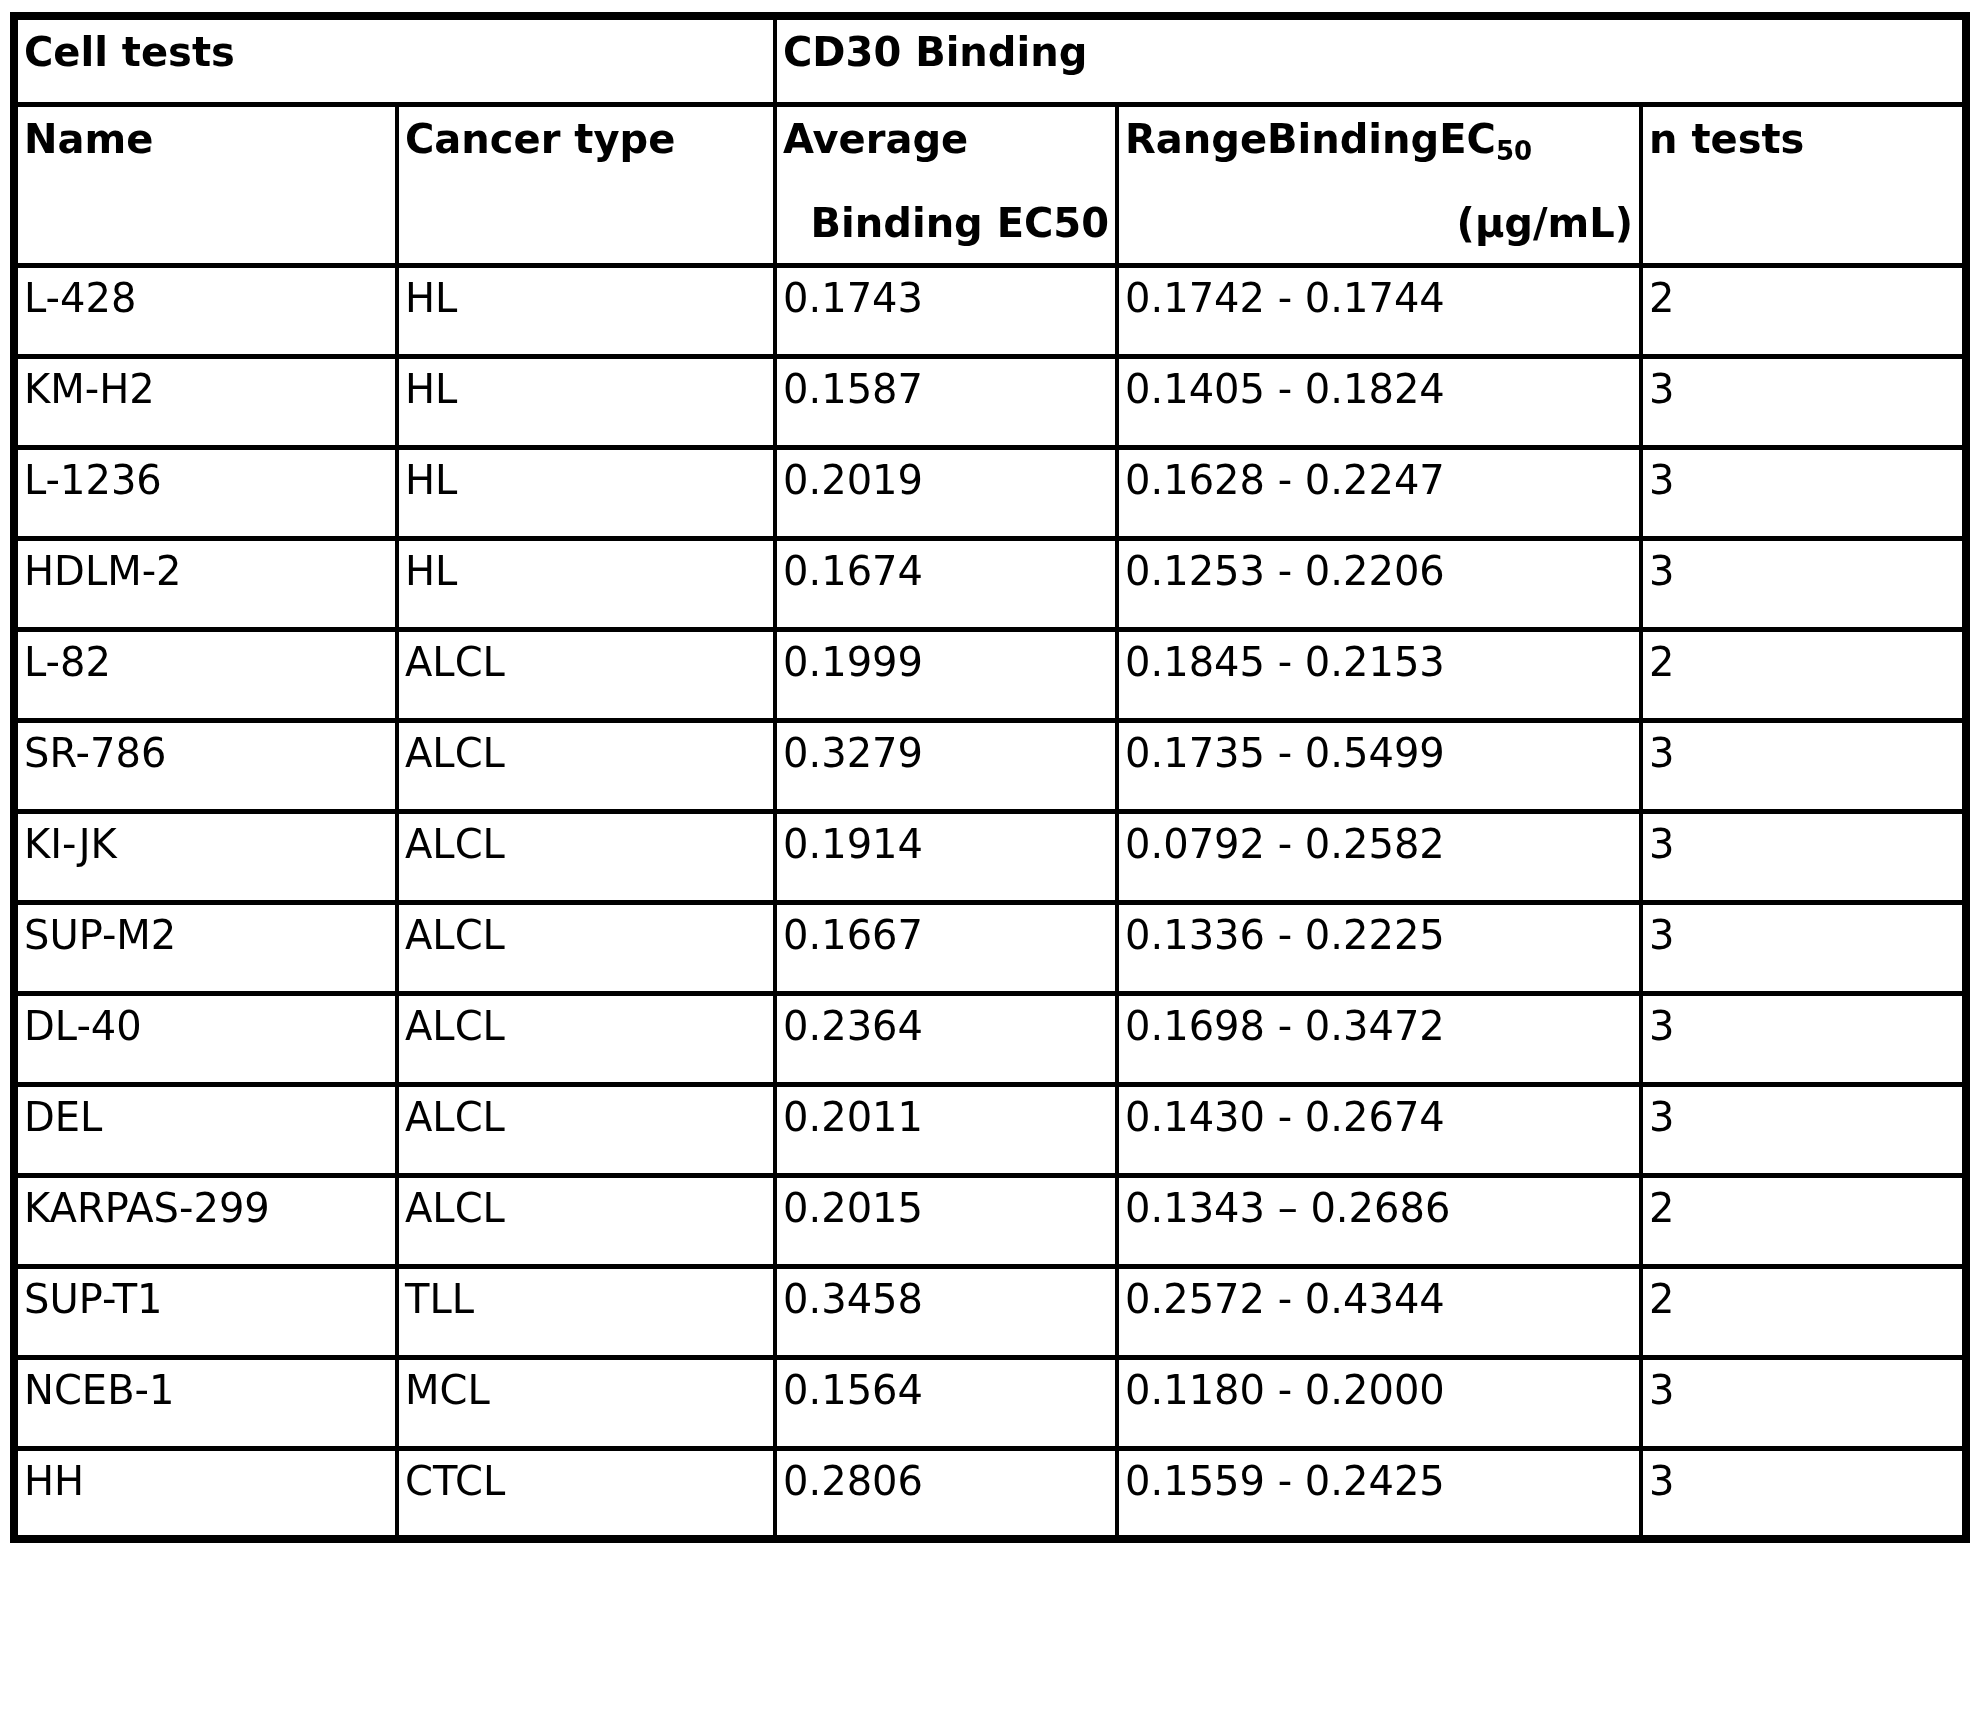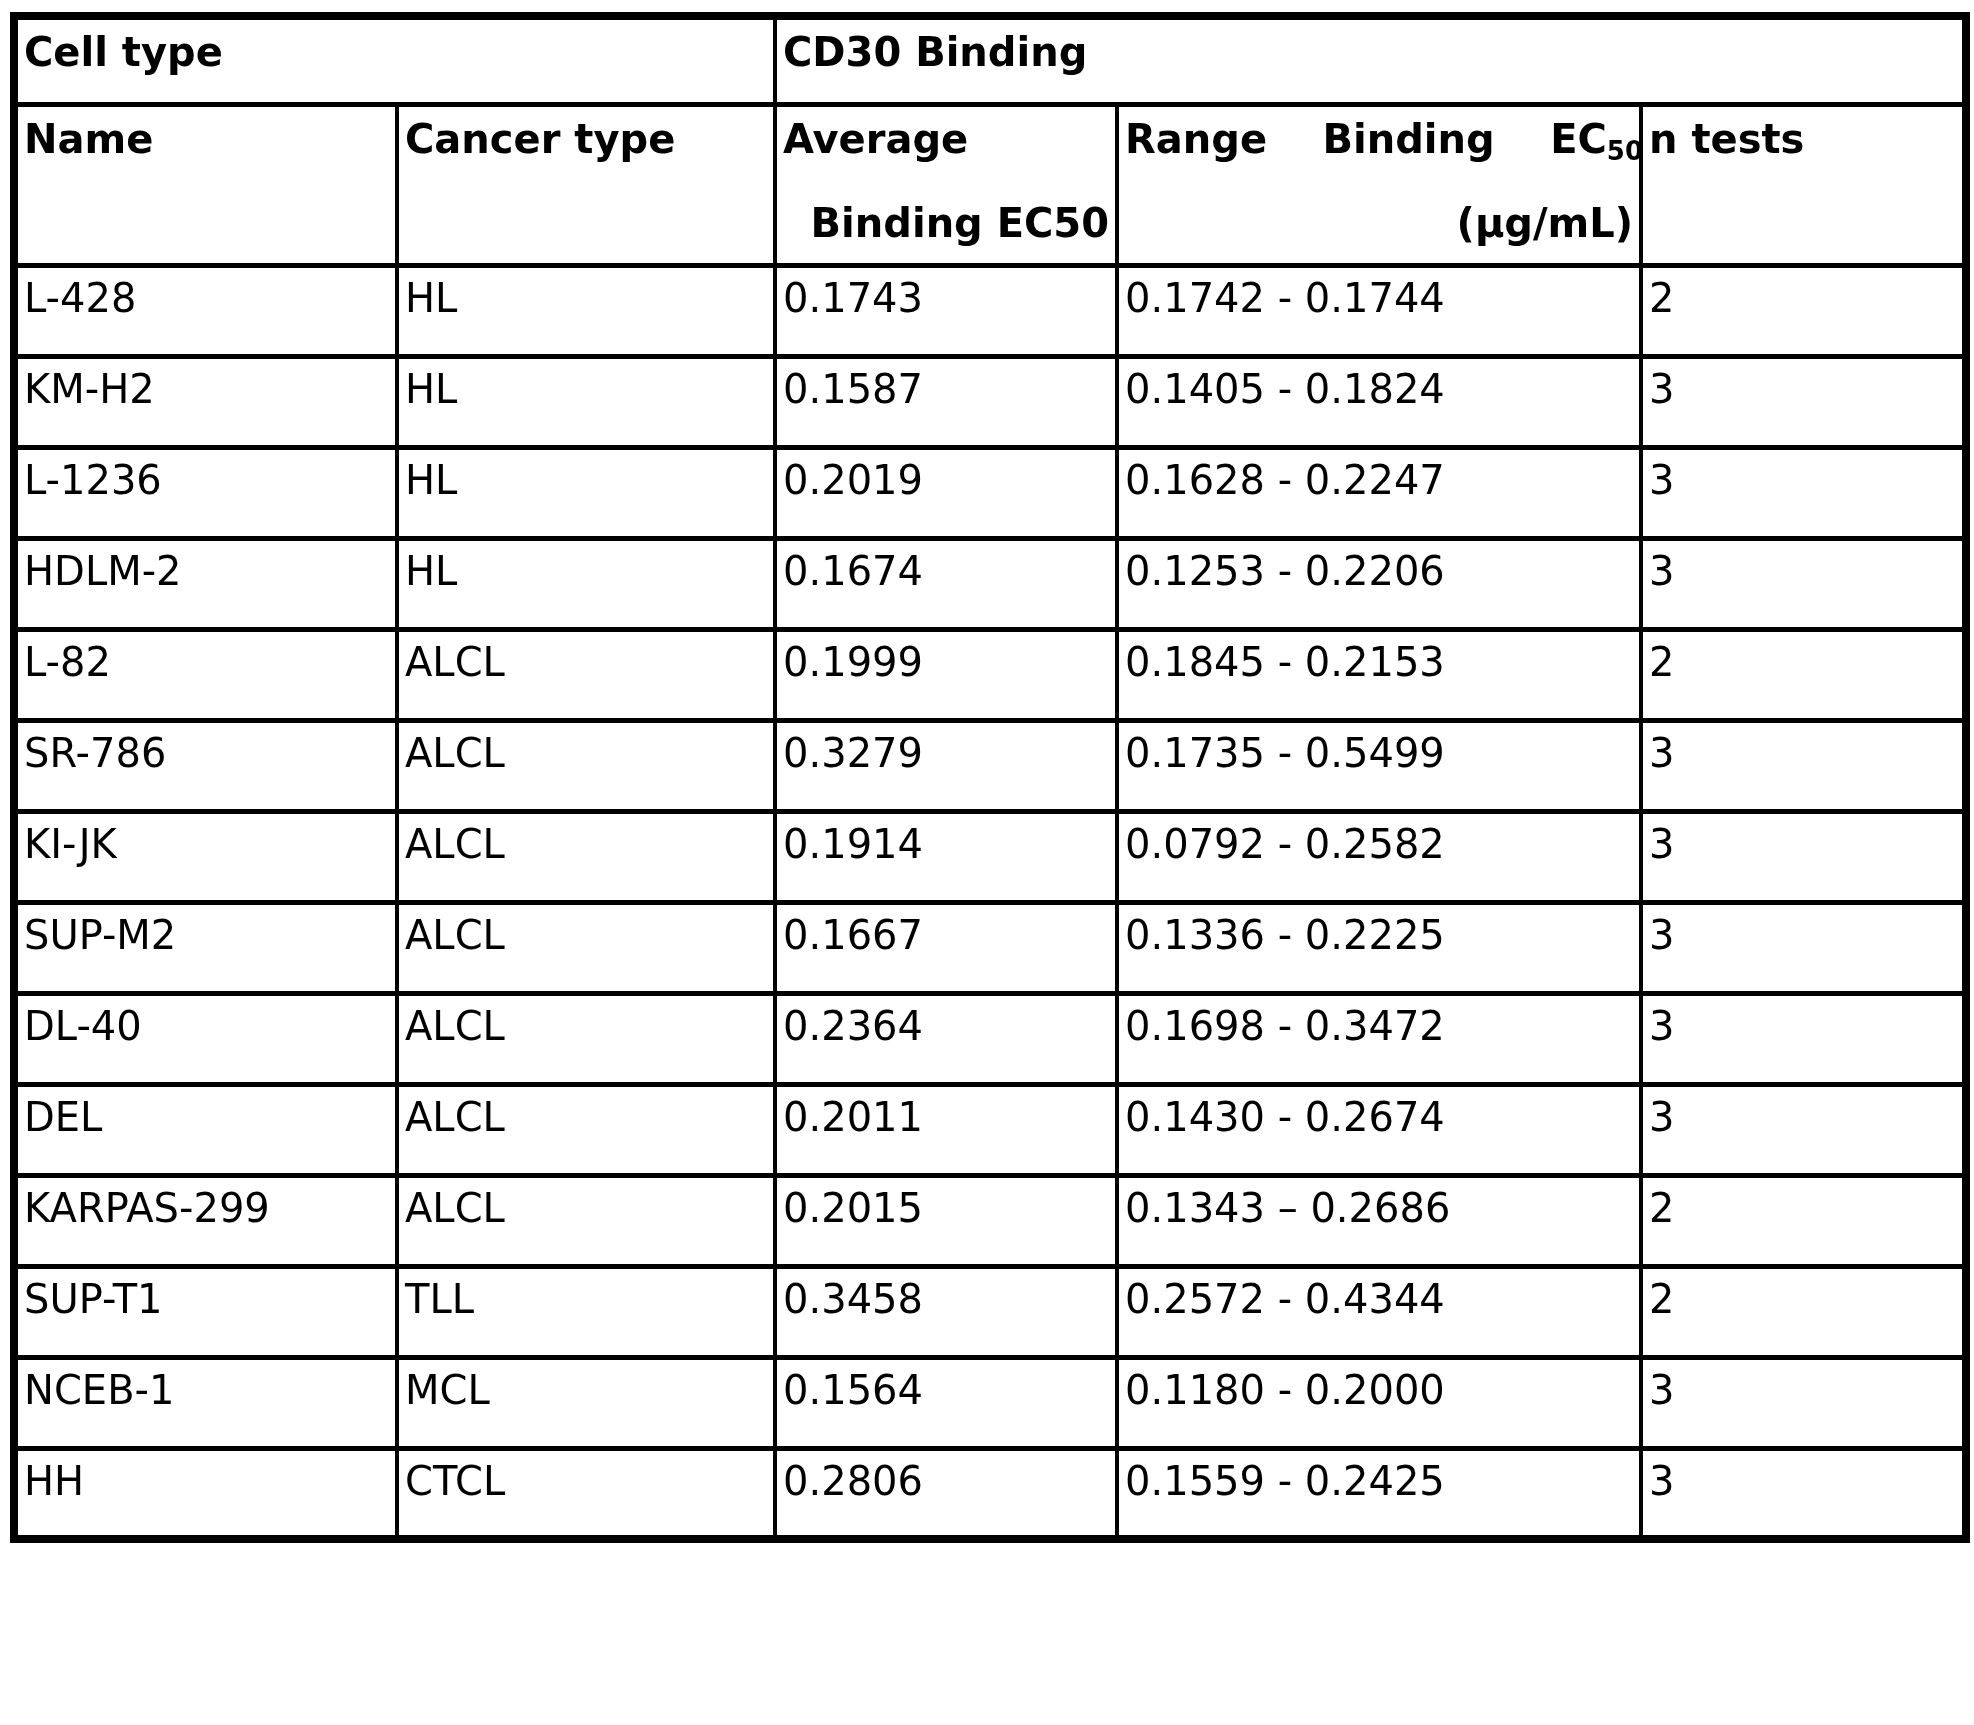--- a/index.html
+++ b/index.html
@@ -39,21 +39,21 @@
     white-space: nowrap;
   }
   th { font-weight: bold; }
   td { font-weight: normal; padding-top: 6px; }
   tr.hdr1 { height: 88px; }
   tr.hdr2 { height: 161px; }
   tr.data { height: 91px; }
   .hline2 { margin-top: 36px; text-align: right; }
   .range-line1 {
     display: flex;
-    justify-content: space-between;
+    justify-content: flex-start;
     margin-right: -10px; 
   }
   sub.sub50 {
     font-size: 0.65em;
     line-height: 0;
     vertical-align: -0.25em;
     font-weight: bold;
   }
 </style>
 </head>
@@ -64,21 +64,21 @@
     <colgroup>
       <col style="width:383px">
       <col style="width:378px">
       <col style="width:342px">
       <col style="width:524px">
       <col style="width:325px">
     </colgroup>
 
     <tbody>
         <tr class="hdr1">
-      <th colspan="2">Cell type</th>
+      <th colspan="2">Cell tests</th>
       <th colspan="3">CD30 Binding</th>
     </tr>
 
     <tr class="hdr2">
       <th>Name</th>
       <th>Cancer type</th>
       <th>
         <div>Average</div>
         <div class="hline2">Binding EC50</div>
       </th>

